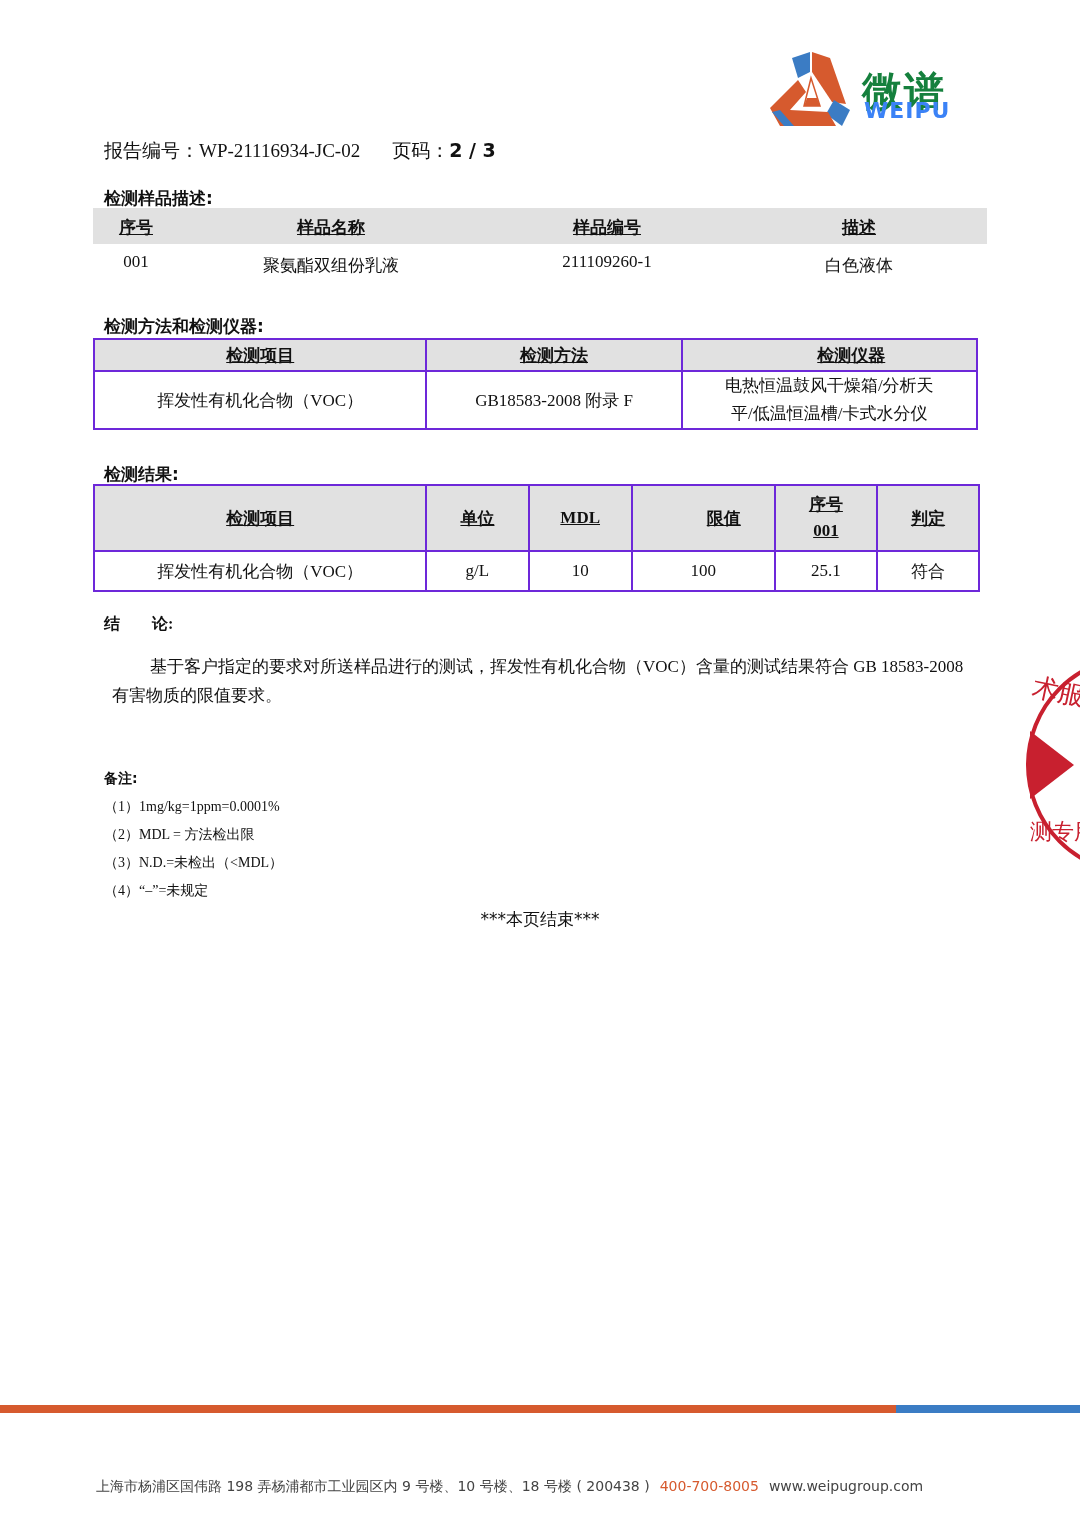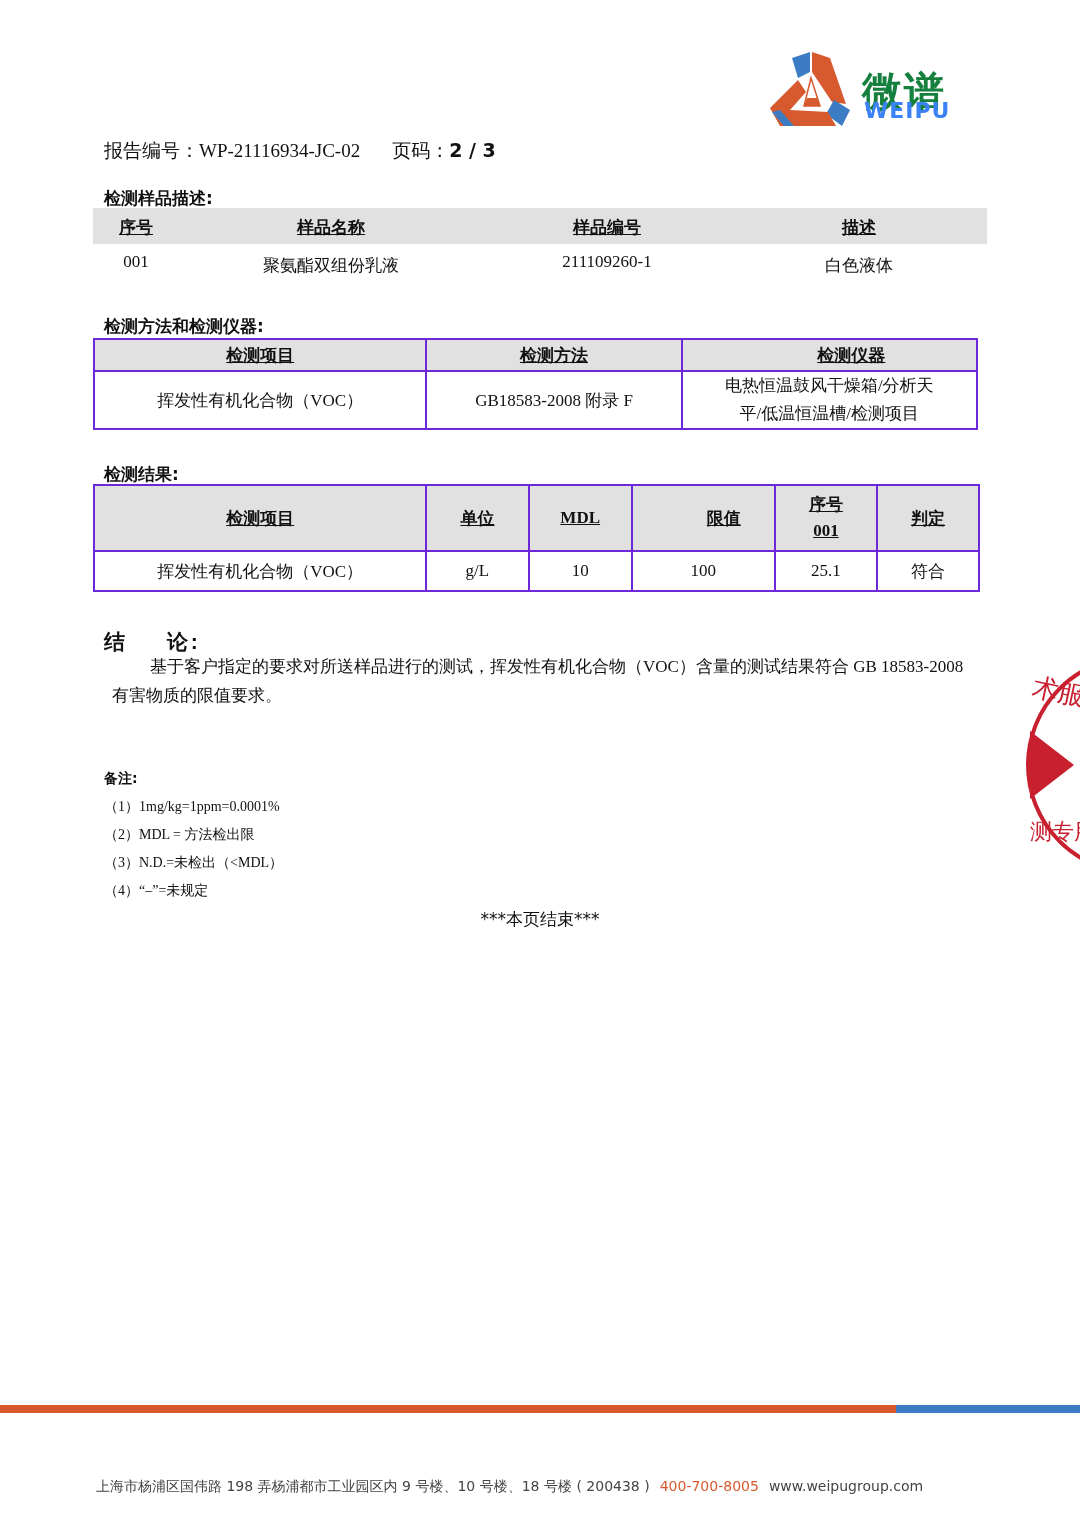--- a/index.html
+++ b/index.html
@@ -23,21 +23,21 @@
 
     
     .sample-head { left: 93px; top: 208px; width: 894px; height: 36px; background: #e1e1e1; }
     .cell { position: absolute; text-align: center; font-size: 17px; }
     .u { text-decoration: underline; font-weight: bold; }
 
     table.grid { position: absolute; border-collapse: collapse; font-size: 17px; }
     table.grid td { border: 2px solid #6d28d9; text-align: center; vertical-align: middle; padding: 0; }
     table.grid tr.hd td { background: #e1e1e1; }
 
-    .conclusion-title { left: 104px; top: 628px; font-size: 21px; font-weight: bold; font-family: Liberation Mono, monospace; }
+    .conclusion-title { left: 104px; top: 614px; font-size: 16px; font-weight: bold; font-family: Liberation Serif, serif; }
     .conclusion-body { left: 112px; top: 652px; width: 860px; font-size: 17px; line-height: 29px; text-indent: 38px; }
 
     .notes-title { left: 104px; top: 770px; font-size: 14px; font-weight: bold; font-family: "DejaVu Sans", sans-serif; }
     .note { left: 104px; font-size: 14px; }
 
     .page-end { left: 0; width: 1080px; top: 908px; text-align: center; font-size: 17px; font-family: "DejaVu Sans", sans-serif; }
 
     .stamp { left: 1026px; top: 655px; width: 220px; height: 220px; border: 4px solid #c8202f; border-radius: 50%; box-sizing: border-box; }
     .stamp-text-top { position: absolute; left: 2px; top: 18px; color: #c8202f; font-size: 26px; font-family: "DejaVu Sans", sans-serif; transform: rotate(12deg); white-space: nowrap; }
     .stamp-text-bot { position: absolute; left: 0px; top: 158px; color: #c8202f; font-size: 22px; font-family: "DejaVu Sans", sans-serif; white-space: nowrap; }
@@ -92,21 +92,21 @@
       <tr class="hd" style="height:32px;">
     <td style="width:349px;"><span class="u">检测项目</span></td>
     <td style="width:266px;"><span class="u">检测方法</span></td>
     <td style="width:266px;padding-left:44px;"><span class="u">检测仪器</span></td>
   </tr>
   <tr style="height:56px;">
     <td>挥发性有机化合物（VOC）</td>
     <td>GB18583-2008 附录 F</td>
     <td style="line-height:28px;">
       <div>电热恒温鼓风干燥箱/分析天</div>
-      <div>平/低温恒温槽/检测项目</div>
+      <div>平/低温恒温槽/卡式水分仪</div>
     </td>
   </tr>
 </tbody>
   </table>
 
 <div class="abs section-title" style="left:104px; top:463px;">检测结果:</div>
 <table class="grid" style="left:93px; top:484px; width:887px;">
   <tbody>
       <tr class="hd" style="height:66px;">
     <td style="width:350px;"><span class="u">检测项目</span></td>

